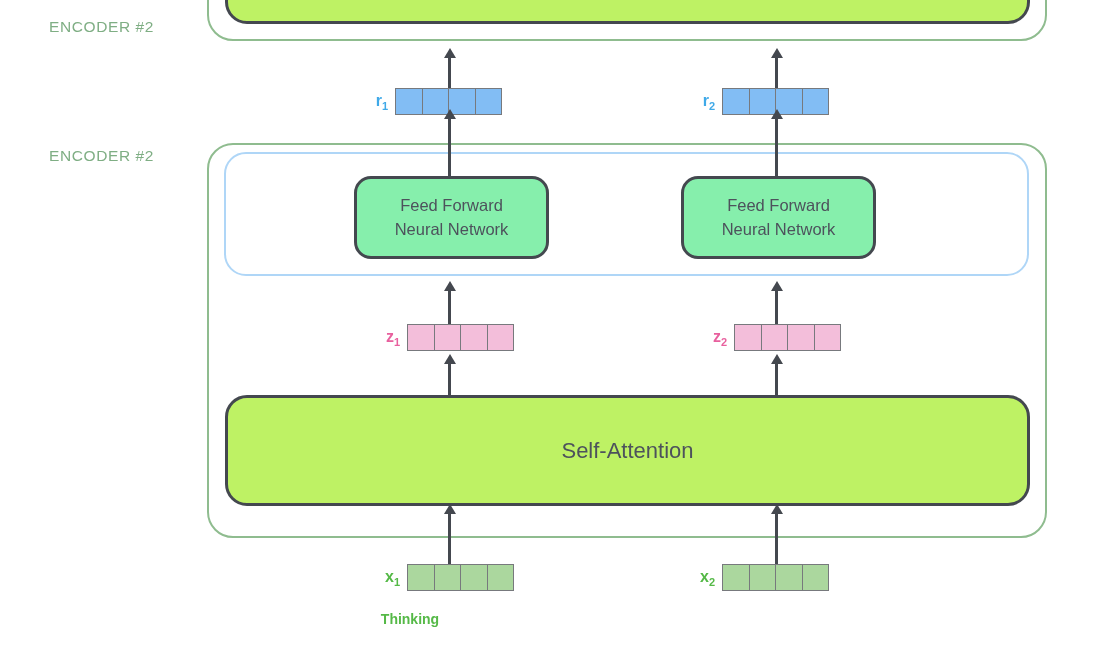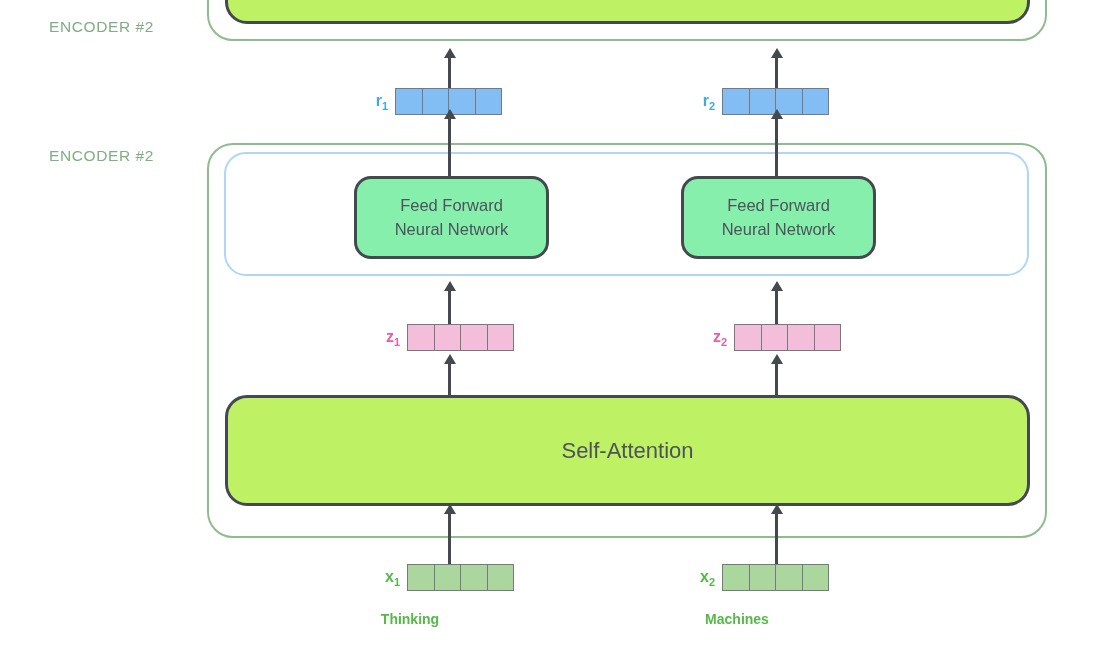--- a/index.html
+++ b/index.html
@@ -280,15 +280,14 @@
 
   <div id="vec-x2" class="vector v-green">
     <span class="vlabel"><span>x</span><sub>2</sub></span>
     <div class="cell"></div>
     <div class="cell"></div>
     <div class="cell"></div>
     <div class="cell"></div>
   </div>
 
   <div id="word-1" class="word-label">Thinking</div>
-  <div id="word-2" class="word-label">Machines</div>
 
 </div>
 
 </body></html>

